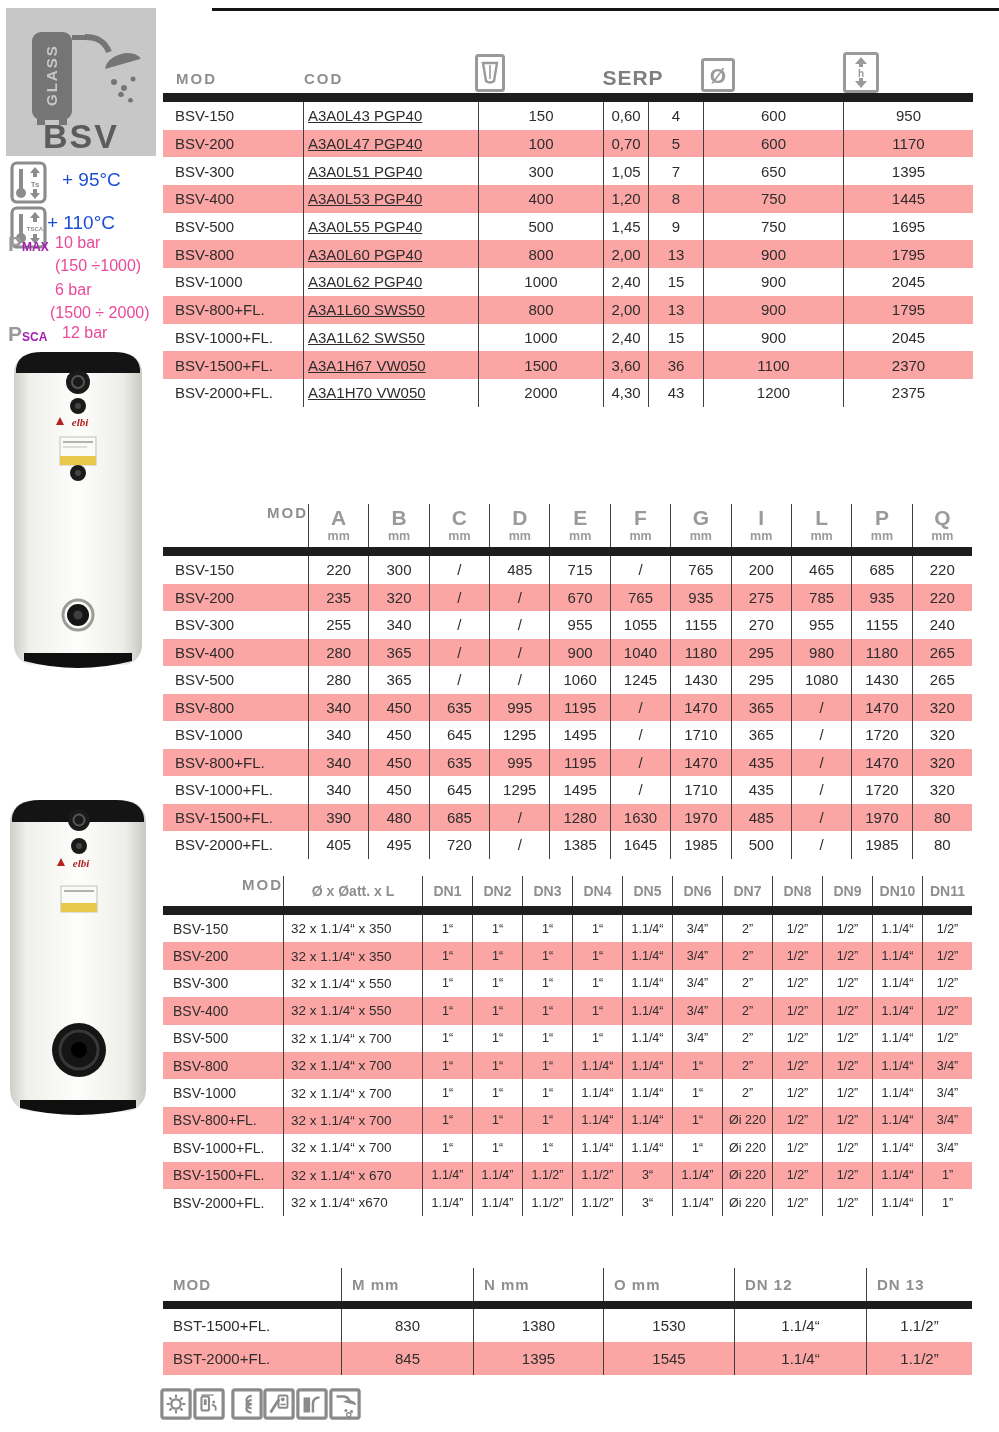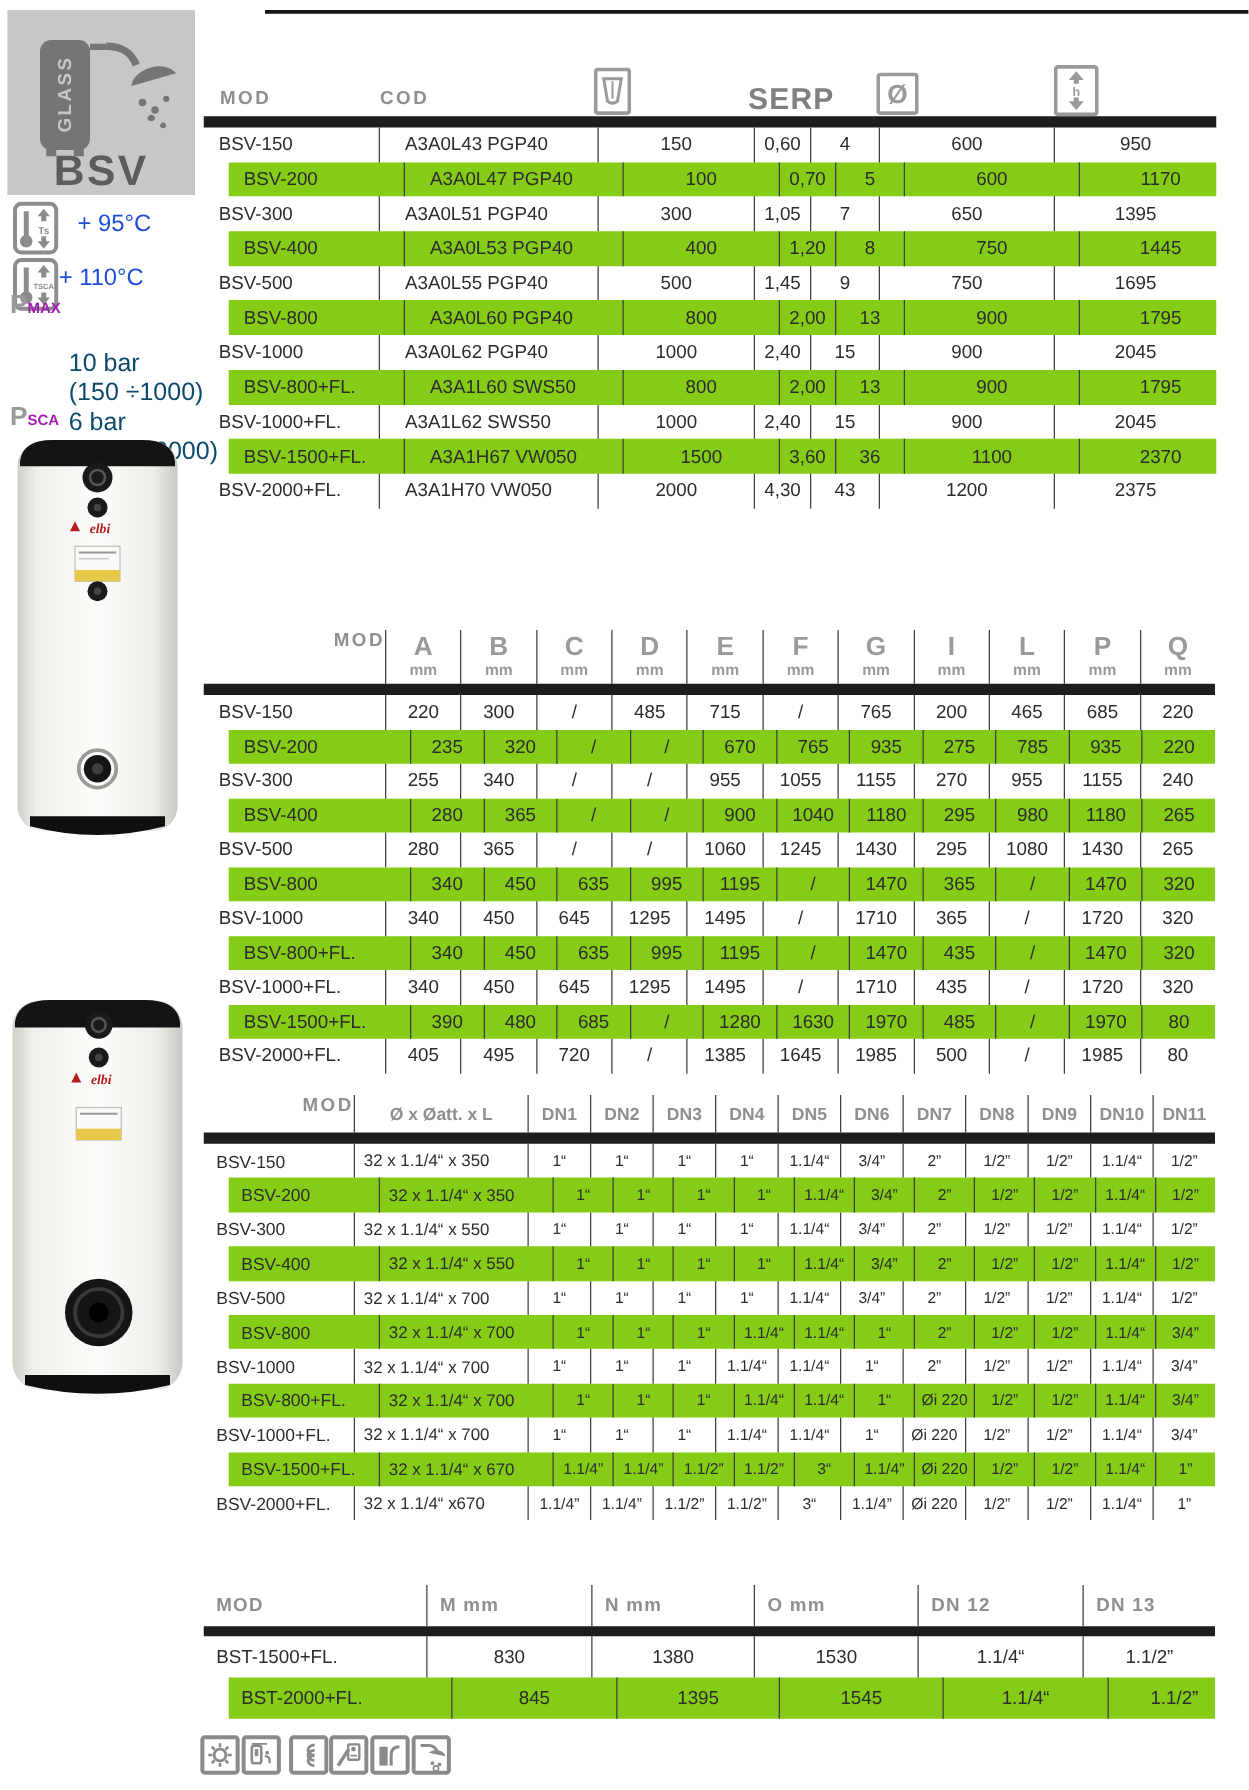--- a/index.html
+++ b/index.html
@@ -6,41 +6,41 @@
   .page{position:relative;width:999px;height:1432px;background:#fff;
         font-family:"Liberation Sans", sans-serif;color:#2d2d2d;overflow:hidden;}
   .abs{position:absolute;}
 
   
   .logo-box{left:6px;top:8px;width:150px;height:148px;background:#c7c7c7;}
   .spec-icon{width:37px;height:43px;}
   .spec-text{font-size:19px;color:#1d4ed8;}
   .p-label .main{font-size:21px;font-weight:bold;color:#9a9a9a;}
   .p-label .sub{font-size:12px;font-weight:bold;color:#a21caf;}
-  .p-val{font-size:20px;color:#0c4a6e;white-space:nowrap;margin-top:46px;}
+  .p-val{font-size:16px;color:#ec4899;white-space:nowrap;}
 
   
   .tbl{position:absolute;left:163px;width:810px;}
   .sep{height:9px;background:#1d1d1b;}
   .row{display:grid;text-align:center;}
   .cell{display:flex;align-items:center;justify-content:center;overflow:hidden;white-space:nowrap;}
   .row .cell:not(:first-child){border-left:1px solid #3f3f3f;}
-  .stripe{background:#84cc16;margin-left:20px;}
+  .stripe{background:#fca5a5;}
   .hcell{display:flex;flex-direction:column;align-items:center;justify-content:center;}
   .hlabel{font-size:15px;font-weight:bold;color:#8f8f8f;letter-spacing:2px;}
   .top-rule{left:212px;top:8px;width:787px;height:3px;background:#151515;}
 
   
   .t1 .row{grid-template-columns:140px 175px 125px 45px 55px 140px 130px;height:27.7px;font-size:15px;}
   .t1 .row .c0{justify-content:flex-start;padding-left:12px;}
-  .t1 .row .c1{justify-content:flex-start;padding-left:20px;}
+  .t1 .row .c1{justify-content:flex-start;padding-left:4px;text-decoration:underline;}
   .t1-sub{display:grid;grid-template-columns:140px 175px 125px 45px 55px 140px 130px;height:59px;}
   .t1-sub .cell{font-size:13px;font-weight:bold;color:#8f8f8f;letter-spacing:1px;}
   .t1-sub .cell:not(:first-child){border-left:1px solid #3f3f3f;}
-  .serp{font-size:24px;font-weight:bold;color:#7f7f7f;letter-spacing:1px;}
+  .serp{font-size:21px;font-weight:bold;color:#7f7f7f;letter-spacing:1px;}
 
   
   .t2 .row{grid-template-columns:145px repeat(11,1fr);height:27.5px;font-size:15px;}
   .t2 .row .c0{justify-content:flex-start;padding-left:12px;}
   .t2h{display:grid;grid-template-columns:145px repeat(11,1fr);height:43px;}
   .t2h > *:not(:first-child){border-left:1px solid #3f3f3f;}
   .t2h .hmain{font-size:21px;font-weight:bold;color:#9a9a9a;line-height:22px;}
   .t2h .hsub{font-size:12.5px;font-weight:bold;color:#9a9a9a;line-height:15px;}
   .hmod{display:flex;align-items:flex-end;justify-content:flex-start;padding:0 0 5px 12px;}
 

